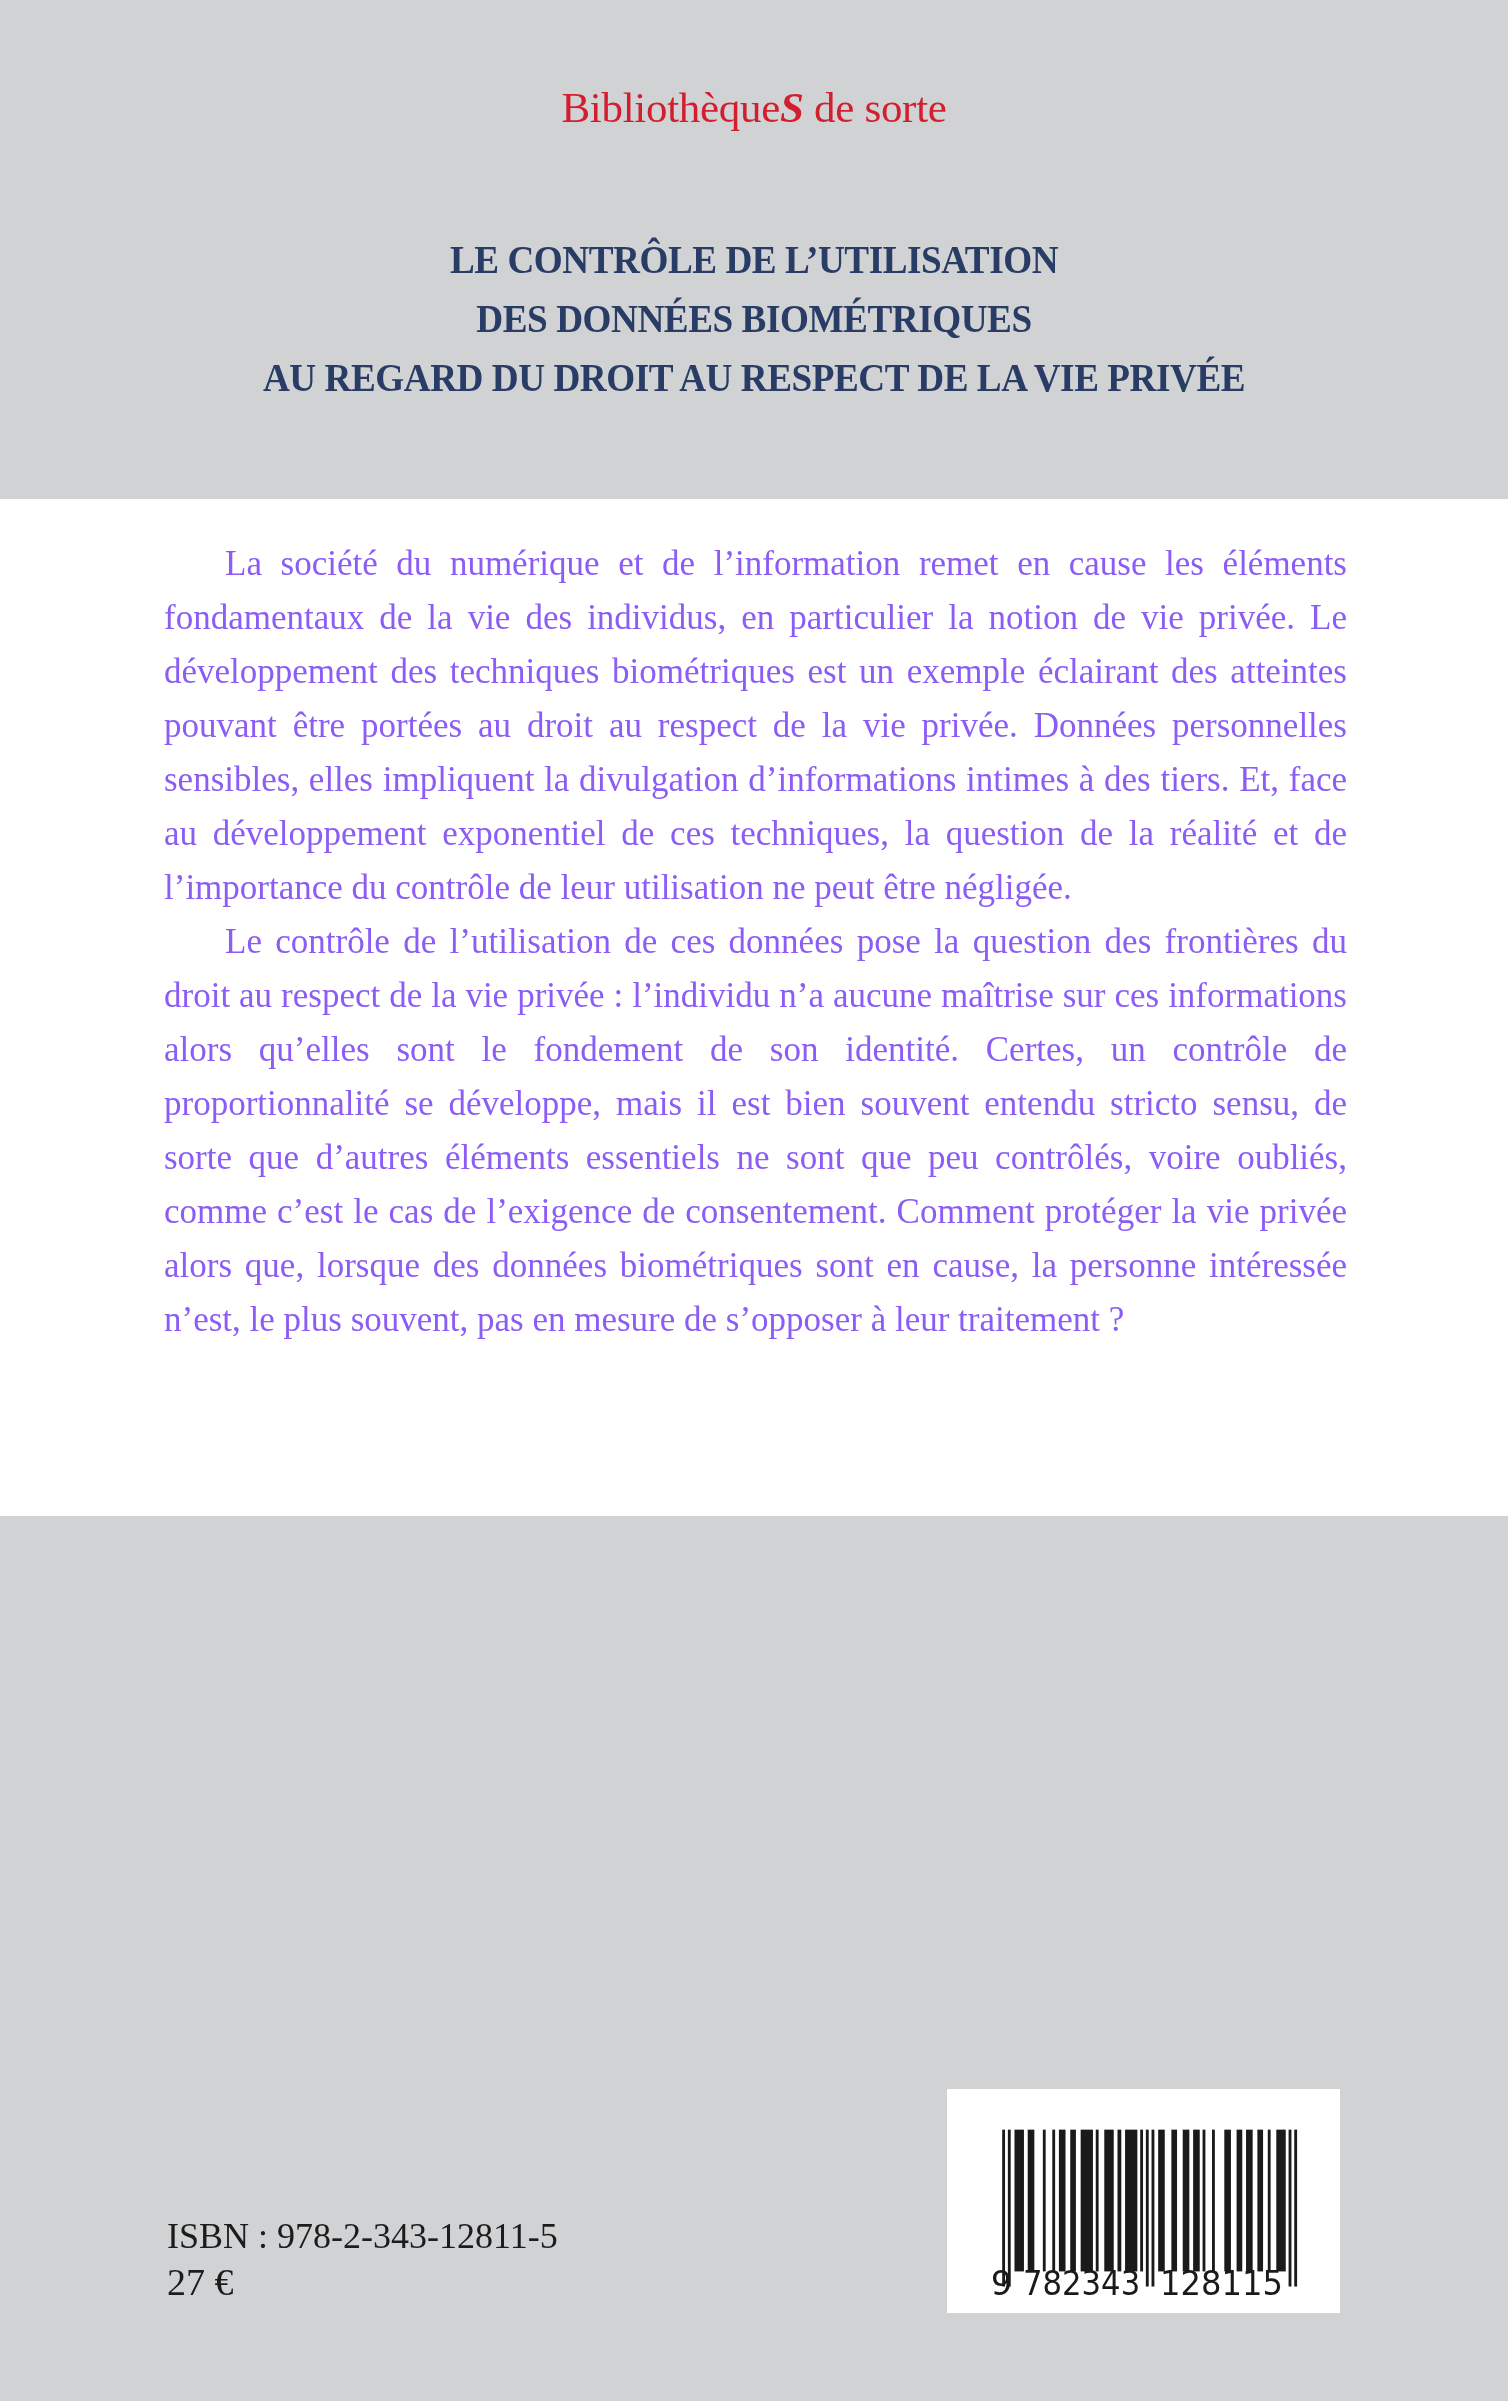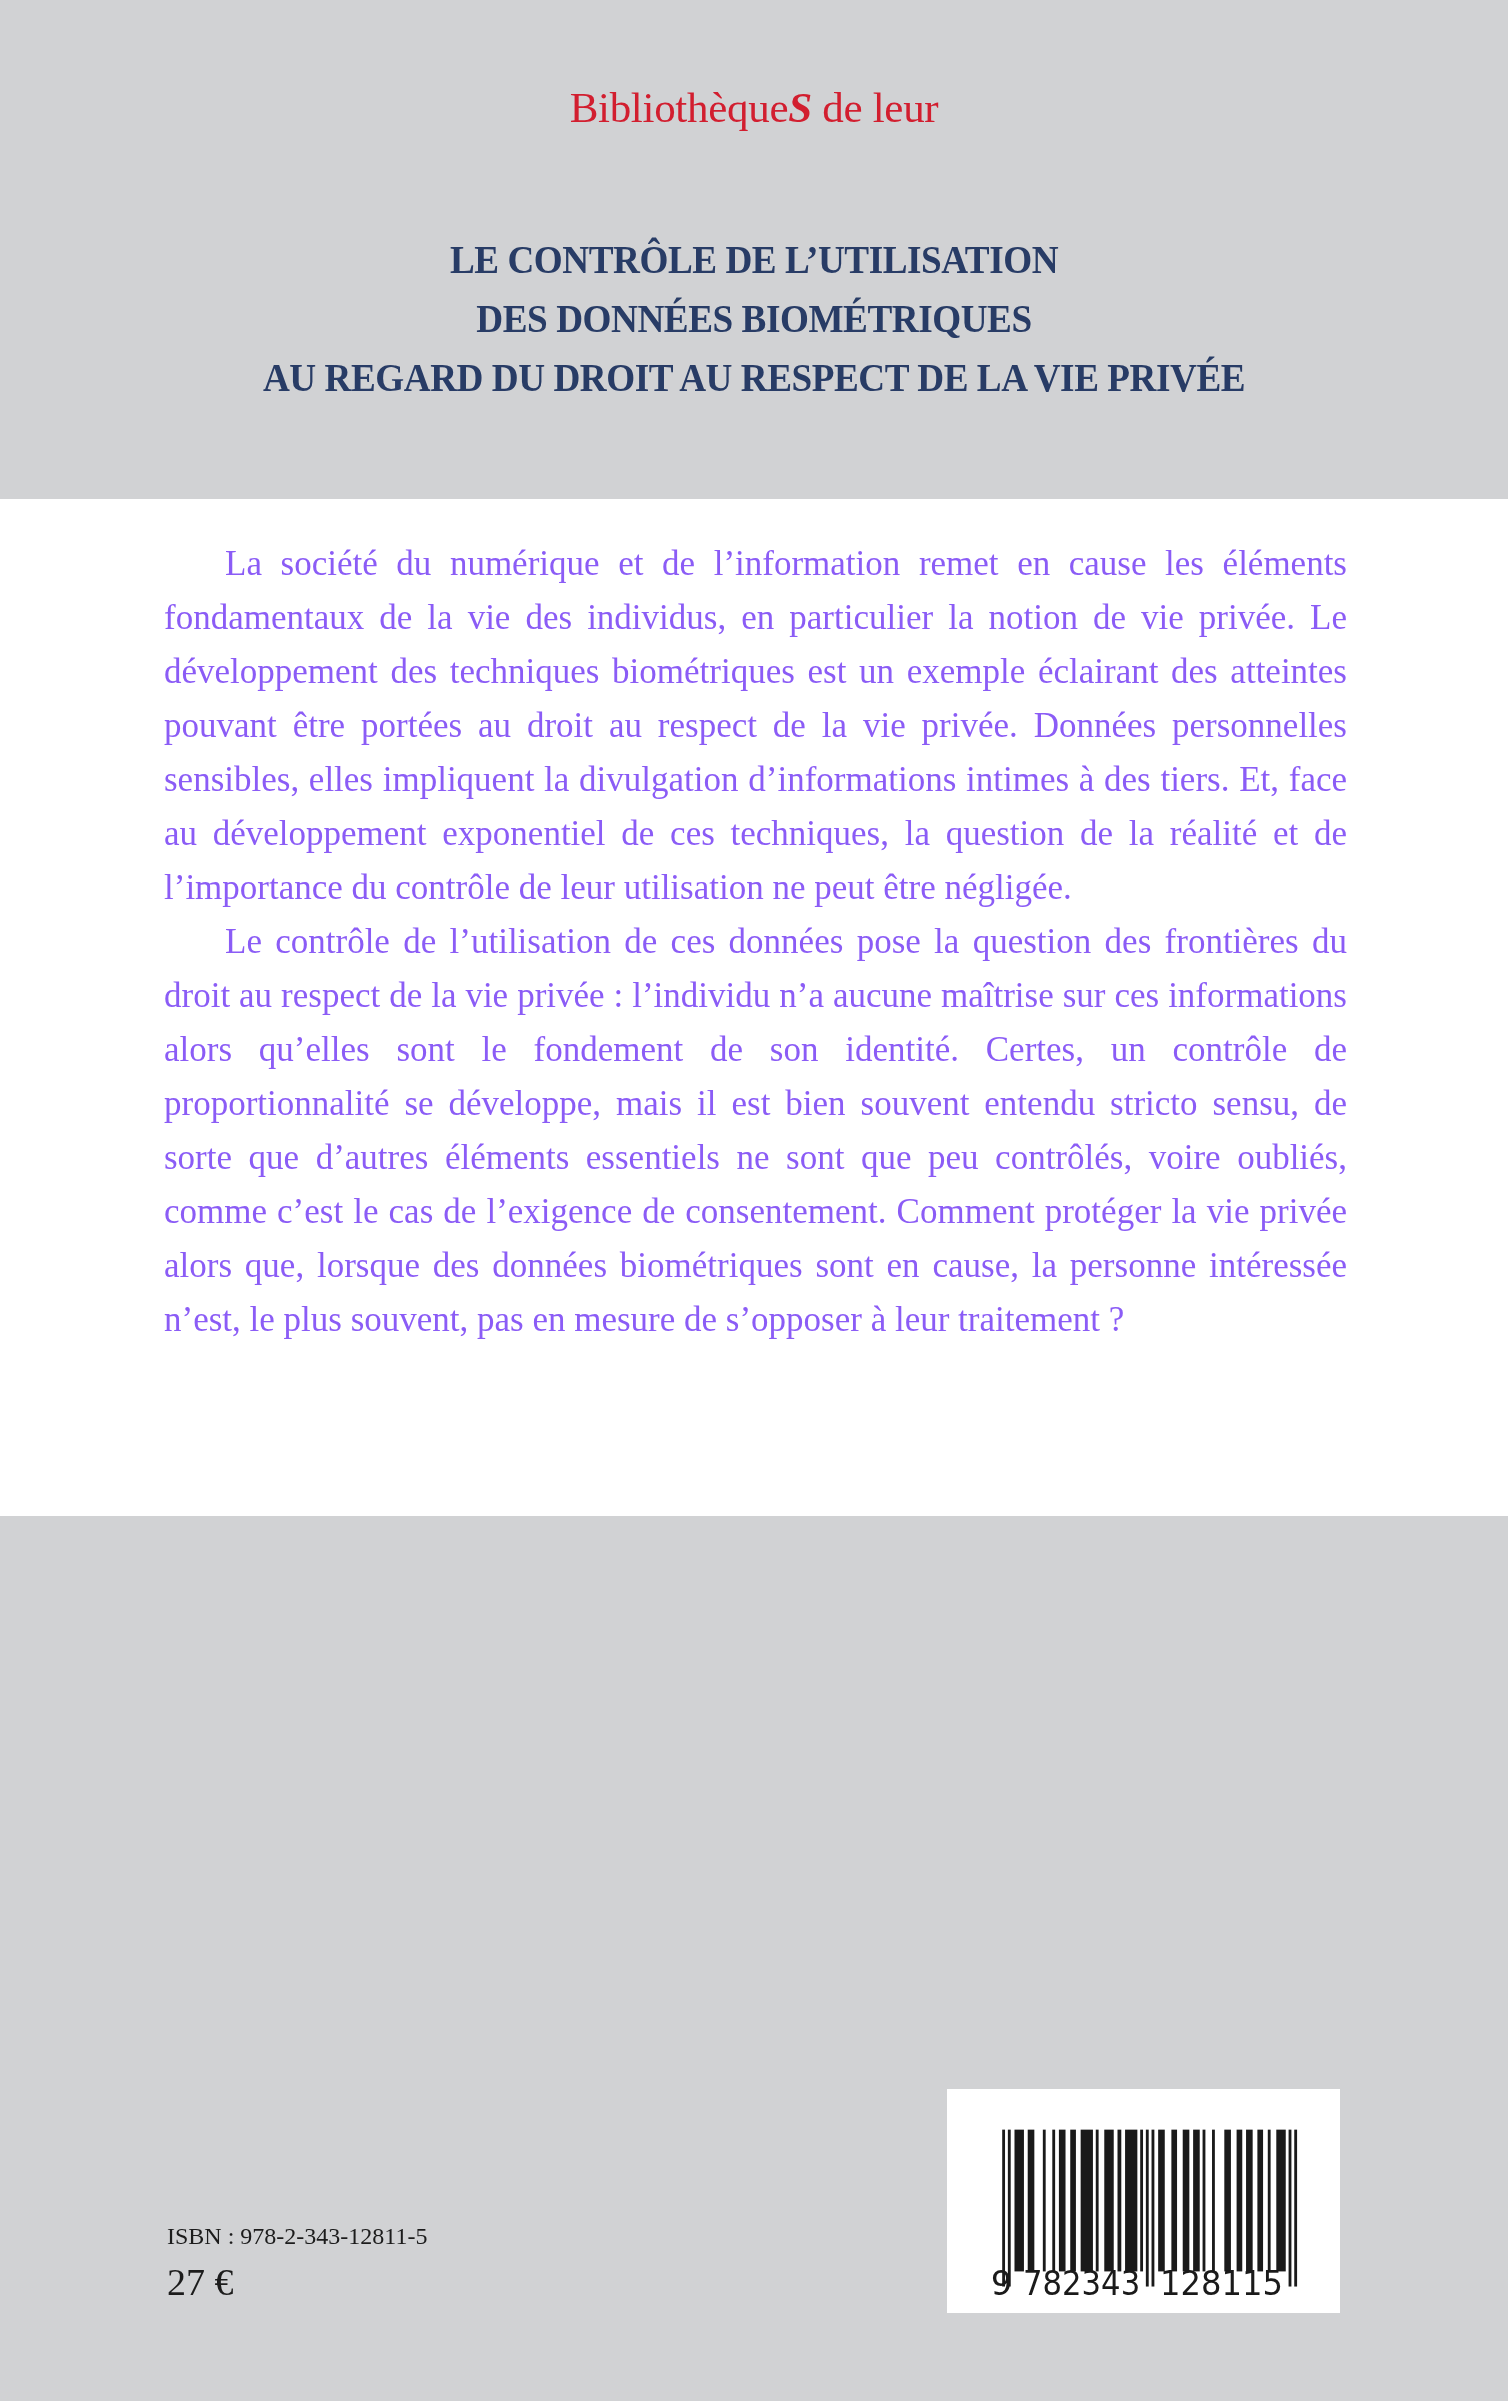--- a/index.html
+++ b/index.html
@@ -40,40 +40,40 @@
       background: #d1d2d4;
     }
     .bio {
       position: absolute; left: 164px; top: 224px; width: 1183px;
       font-style: italic; font-size: 35px; line-height: 53px; color: #1c1c1c;
       text-align: justify;
     }
     .bio .author { font-weight: bold; }
     .isbn {
       position: absolute; left: 167px; top: 699px;
-      font-size: 24px; color: #1c1c1c; line-height: 42px;
+      font-size: 36px; color: #1c1c1c; line-height: 42px;
     }
     .price {
       position: absolute; left: 167px; top: 743px;
       font-size: 38px; color: #1c1c1c; line-height: 47px;
     }
     .barcode-box {
       position: absolute; left: 947px; top: 573px; width: 393px; height: 224px;
       background: #ffffff;
     }
     .barcode-box svg { position: absolute; left: 0; top: 0; }
     .bar-digits {
       font-family: "DejaVu Sans", sans-serif; font-size: 36px; fill: #1a1a1a;
     }
   </style>
 </head>
 <body>
 
 <div class="header">
-  <div class="series"><span>Bibliothèque</span><span class="s">S</span><span> de leur</span></div>
+  <div class="series"><span>Bibliothèque</span><span class="s">S</span><span> de sorte</span></div>
   <div class="title">
     <div>LE CONTRÔLE DE L’UTILISATION</div>
     <div>DES DONNÉES BIOMÉTRIQUES</div>
     <div>AU REGARD DU DROIT AU RESPECT DE LA VIE PRIVÉE</div>
   </div>
 </div>
 
 <div class="body-area">
   <div class="blurb">
     <p>La société du numérique et de l’information remet en cause les éléments fondamentaux de la vie des individus, en particulier la notion de vie privée. Le développement des techniques biométriques est un exemple éclairant des atteintes pouvant être portées au droit au respect de la vie privée. Données personnelles sensibles, elles impliquent la divulgation d’informations intimes à des tiers. Et, face au développement exponentiel de ces techniques, la question de la réalité et de l’importance du contrôle de leur utilisation ne peut être négligée.</p>

